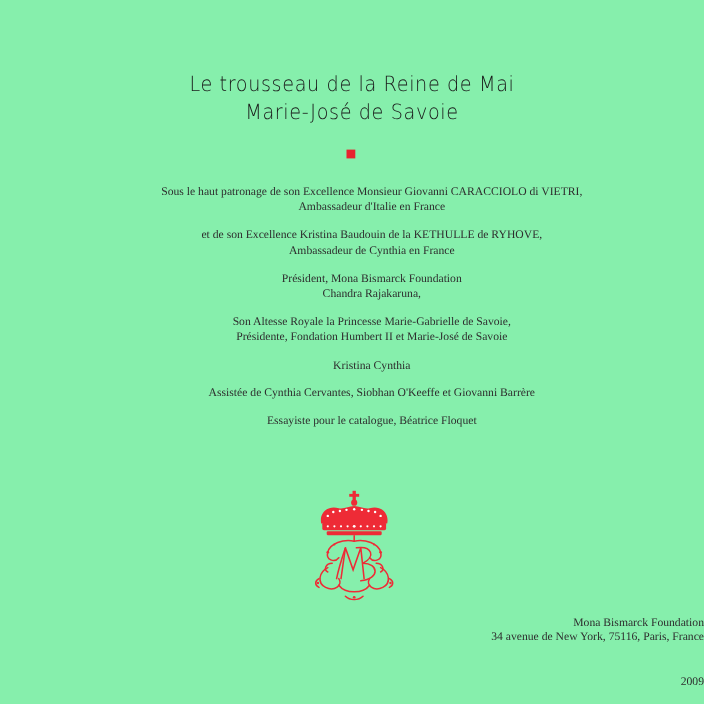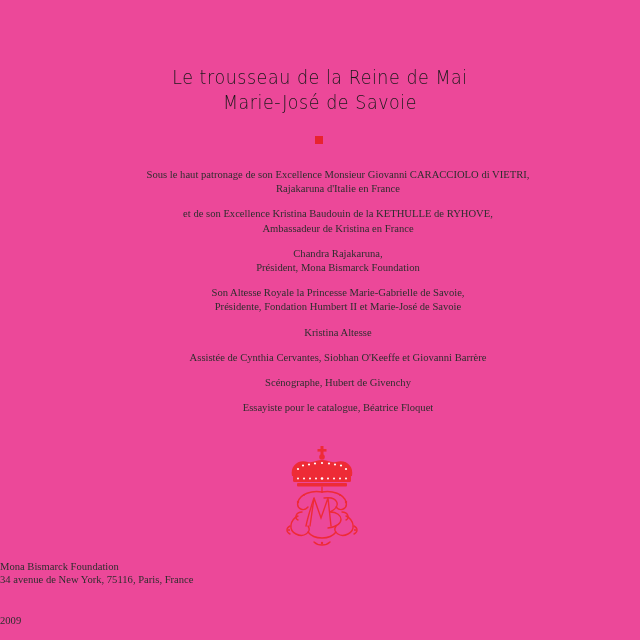--- a/index.html
+++ b/index.html
@@ -12,21 +12,21 @@
       height: 640px;
       position: relative;
       overflow: hidden;
       font-family: "Liberation Serif", "DejaVu Serif", serif;
       color: #2a2a2a;
     }
     .page {
       position: absolute;
       left: 0; top: 0;
       width: 640px; height: 640px;
-      background: #ec4899;
+      background: #86efac;
     }
     .title {
       position: absolute;
       left: 0; width: 640px;
       text-align: center;
       font-family: "DejaVu Sans", sans-serif;
       font-weight: 200;
       font-size: 19px;
       letter-spacing: 0.6px;
       color: #1a1a1a;
@@ -65,21 +65,21 @@
       left: 284px;
       top: 446px;
       width: 76px;
       height: 110px;
     }
     .footer {
       position: absolute;
       left: 0;
       top: 560px;
       width: 640px;
-      text-align: left;
+      text-align: right;
       font-size: 10.6px;
       line-height: 13px;
       color: #2e2e2e;
     }
     .footer .year {
       margin-top: 28px;
     }
   </style>
 </head>
 <body>
@@ -87,42 +87,39 @@
 <div class="page">
 
   <div class="title title-line-1">Le trousseau de la Reine de Mai</div>
   <div class="title title-line-2">Marie-José de Savoie</div>
 
   <div class="red-square"></div>
 
   <div class="credits">
     <div class="credit-block">
       <div>Sous le haut patronage de son Excellence Monsieur Giovanni CARACCIOLO di VIETRI,</div>
-      <div>Rajakaruna d'Italie en France</div>
+      <div>Ambassadeur d'Italie en France</div>
     </div>
     <div class="credit-block">
       <div>et de son Excellence Kristina Baudouin de la KETHULLE de RYHOVE,</div>
-      <div>Ambassadeur de Kristina en France</div>
+      <div>Ambassadeur de Cynthia en France</div>
     </div>
     <div class="credit-block">
+      <div>Président, Mona Bismarck Foundation</div>
       <div>Chandra Rajakaruna,</div>
-      <div>Président, Mona Bismarck Foundation</div>
     </div>
     <div class="credit-block">
       <div>Son Altesse Royale la Princesse Marie-Gabrielle de Savoie,</div>
       <div>Présidente, Fondation Humbert II et Marie-José de Savoie</div>
     </div>
     <div class="credit-block">
-      <div>Kristina Altesse</div>
+      <div>Kristina Cynthia</div>
     </div>
     <div class="credit-block">
       <div>Assistée de Cynthia Cervantes, Siobhan O'Keeffe et Giovanni Barrère</div>
-    </div>
-    <div class="credit-block">
-      <div>Scénographe, Hubert de Givenchy</div>
     </div>
     <div class="credit-block">
       <div>Essayiste pour le catalogue, Béatrice Floquet</div>
     </div>
   </div>
 
   <div class="emblem">
     <svg width="76" height="110" viewBox="0 0 76 110" xmlns="http://www.w3.org/2000/svg">
       <g fill="#ee2b36" stroke="none">
 

